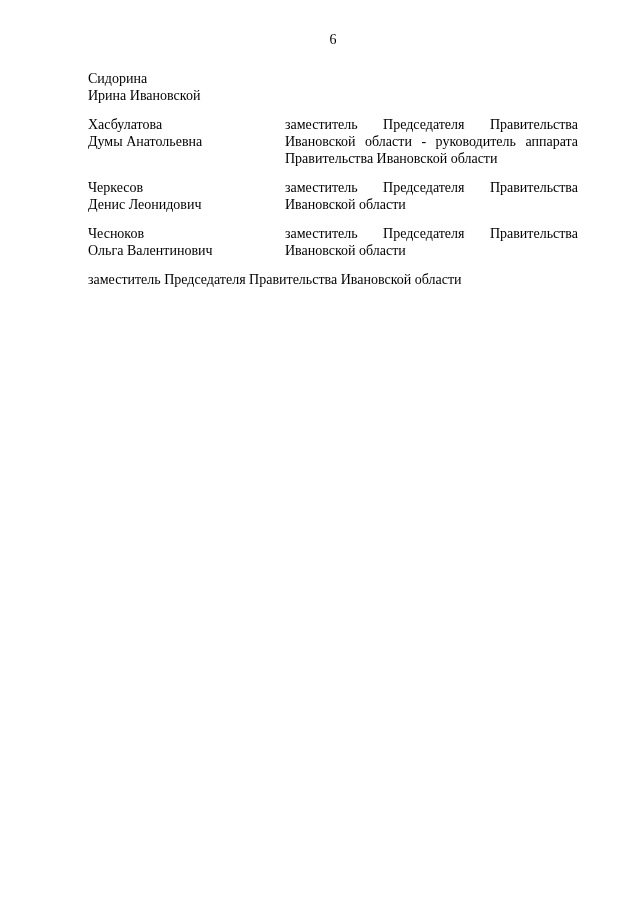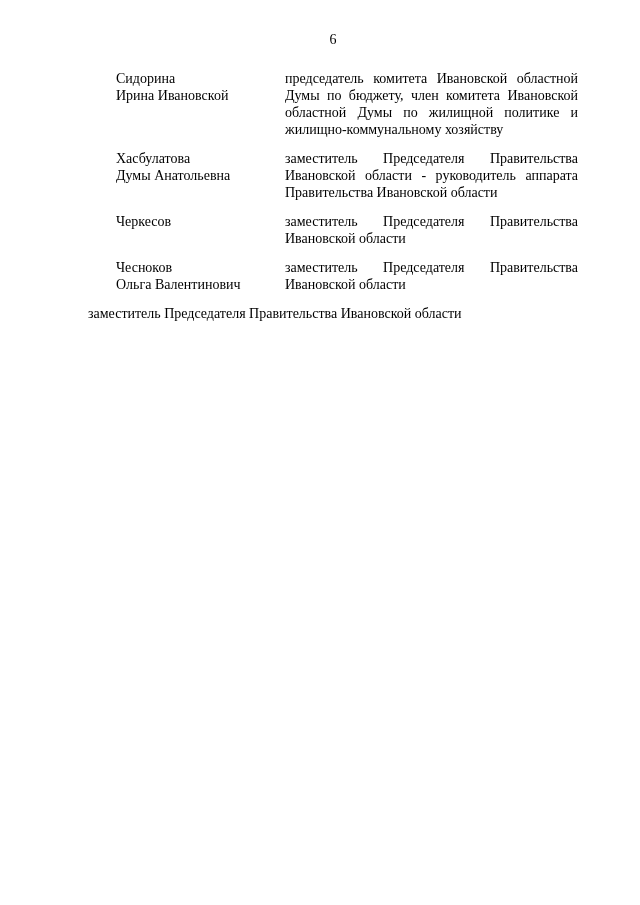--- a/index.html
+++ b/index.html
@@ -36,51 +36,50 @@
   }
   .entry-name {
     width: 197px;
     flex-shrink: 0;
     line-height: 17px;
     padding-right: 10px;
     box-sizing: border-box;
   }
   .entry-name .name-line {
     white-space: nowrap;
-    margin-left: 28px;
   }
   .entry-position {
     flex: 1;
     text-align: justify;
     line-height: 17px;
   }
 </style>
 </head>
 <body>
 
 <div class="doc">
   <div class="page-number">6</div>
   <div class="entries">
       <div class="entry">
         <div class="entry-name">
           <div class="name-line">Сидорина</div>
           <div class="name-line">Ирина Ивановской</div>
         </div>
-        <div class="entry-position">председатель комитета Ивановской областной Думы по бюджету, член комитета Ивановской областной Думы по жилищной политике и жилищно-коммунальному хозяйству</div>
       </div>
       <div class="entry">
         <div class="entry-name">
           <div class="name-line">Хасбулатова</div>
           <div class="name-line">Думы Анатольевна</div>
         </div>
         <div class="entry-position">заместитель Председателя Правительства Ивановской области - руководитель аппарата Правительства Ивановской области</div>
       </div>
       <div class="entry">
         <div class="entry-name">
           <div class="name-line">Черкесов</div>
+          <div class="name-line">Денис Леонидович</div>
         </div>
         <div class="entry-position">заместитель Председателя Правительства Ивановской области</div>
       </div>
       <div class="entry">
         <div class="entry-name">
           <div class="name-line">Чесноков</div>
           <div class="name-line">Ольга Валентинович</div>
         </div>
         <div class="entry-position">заместитель Председателя Правительства Ивановской области</div>
       </div>

